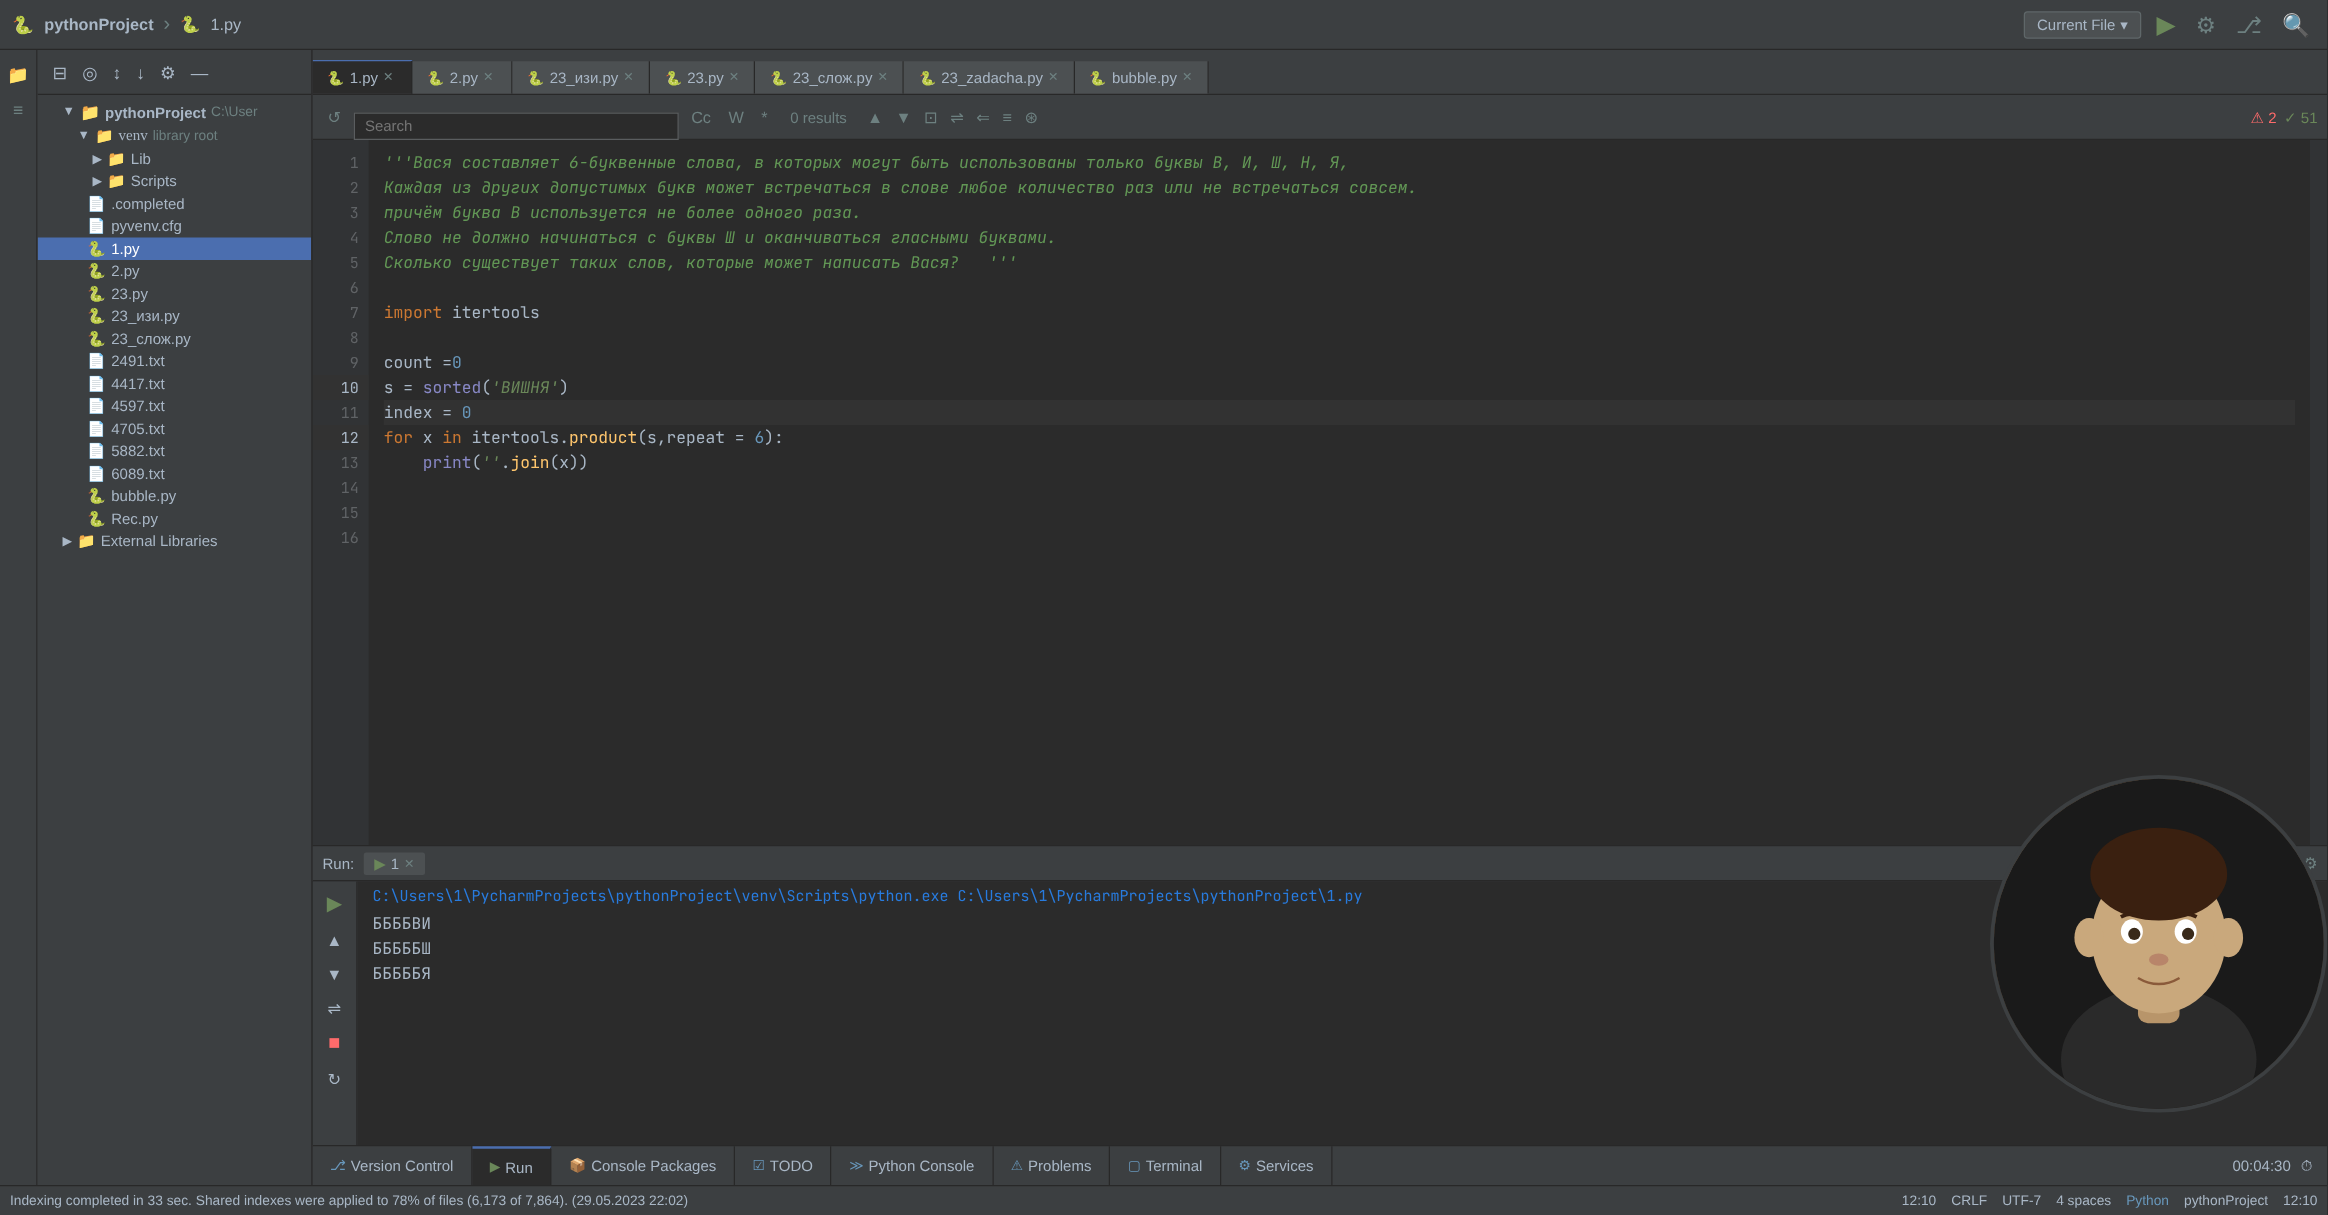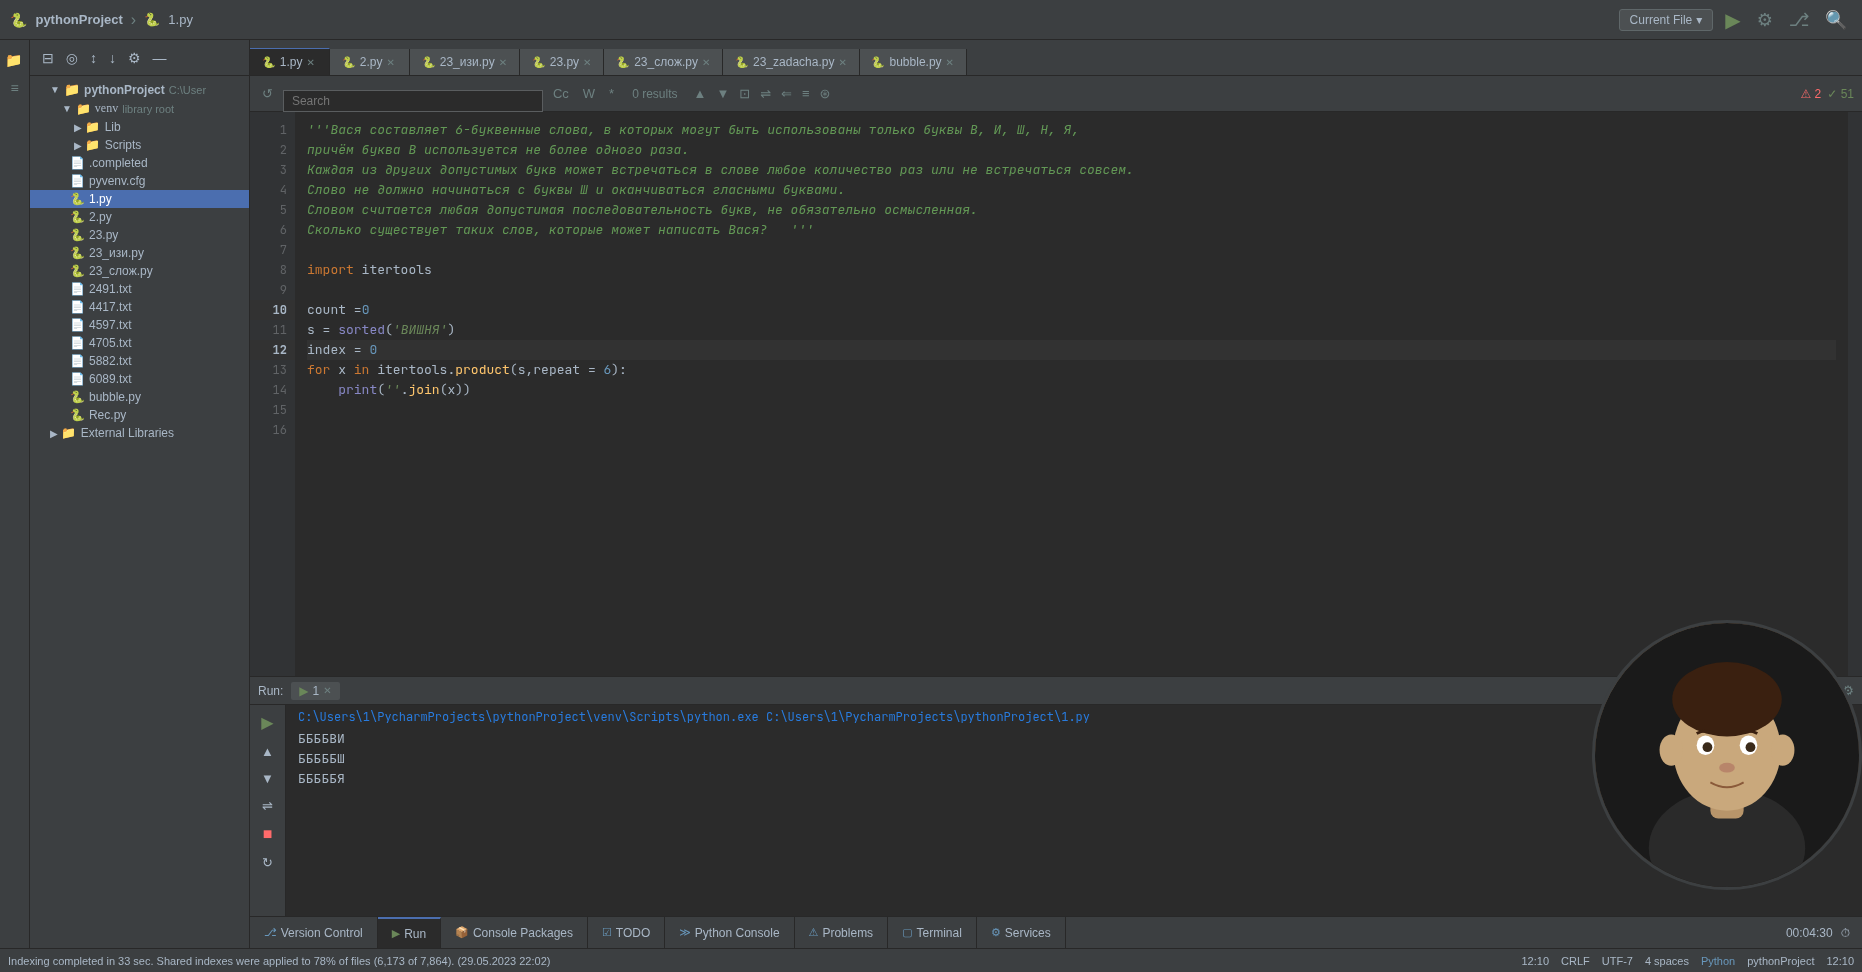--- a/index.html
+++ b/index.html
@@ -40,21 +40,21 @@
     .search-bar { height: 36px; background: #3c3f41; display: flex; align-items: center; padding: 0 8px; gap: 6px; border-bottom: 1px solid #282828; flex-shrink: 0; }
     .search-input { background: #2b2b2b; border: 1px solid #5a5d5f; color: #a9b7c6; padding: 3px 8px; font-size: 12px; width: 260px; outline: none; margin-top: 14px; }
     .search-btn { color: #6d8080; cursor: pointer; font-size: 13px; padding: 2px 4px; }
     .search-results { color: #6d8080; font-size: 12px; padding: 0 8px; }
     .search-nav-btn { color: #6d8080; cursor: pointer; font-size: 13px; padding: 2px; }
 
     
     .code-editor { flex: 1; overflow: auto; background: #2b2b2b; display: flex; }
     .line-numbers { width: 45px; background: #313335; padding: 8px 0; text-align: right; flex-shrink: 0; }
     .line-number { color: #606366; font-size: 12px; font-family: 'JetBrains Mono', 'Consolas', monospace; padding: 0 8px 0 0; line-height: 20px; height: 20px; display: block; }
-    .line-number.current { color: #a9b7c6; background: #323232; font-weight: bold; }
+    .line-number.current { color: #a9b7c6; background: #323232; }
     .code-content { flex: 1; padding: 8px 12px; overflow: auto; }
     .code-line { font-family: 'JetBrains Mono', 'Consolas', monospace; font-size: 13px; line-height: 20px; height: 20px; white-space: pre; display: flex; align-items: center; }
     .code-line.current-line { background: #323232; }
 
     
     .c-string { color: #6a8759; font-style: italic; }
     .c-keyword { color: #cc7832; }
     .c-builtin { color: #8888c6; }
     .c-number { color: #6897bb; }
     .c-plain { color: #a9b7c6; }
@@ -335,34 +335,31 @@
         <span class="line-number">15</span>
         <span class="line-number">16</span>
       </div>
       <div class="code-content">
 
         <div class="code-line">
           <span class="c-comment">'''Вася составляет 6-буквенные слова, в которых могут быть использованы только буквы В, И, Ш, Н, Я,</span>
         </div>
 
         <div class="code-line">
+          <span class="c-comment">Каждая из других допустимых букв может встречаться в слове любое количество раз или не встречаться совсем.</span>
+        </div>
+
+        <div class="code-line">
           <span class="c-comment">причём буква В используется не более одного раза.</span>
         </div>
 
         <div class="code-line">
-          <span class="c-comment">Каждая из других допустимых букв может встречаться в слове любое количество раз или не встречаться совсем.</span>
-        </div>
-
-        <div class="code-line">
           <span class="c-comment">Слово не должно начинаться с буквы Ш и оканчиваться гласными буквами.</span>
         </div>
 
-        <div class="code-line">
-          <span class="c-comment">Словом считается любая допустимая последовательность букв, не обязательно осмысленная.</span>
-        </div>
 
         <div class="code-line">
           <span class="c-comment">Сколько существует таких слов, которые может написать Вася?   '''</span>
         </div>
 
         <div class="code-line"><span>&nbsp;</span></div>
 
         <div class="code-line">
           <span class="c-keyword">import</span><span class="c-plain"> itertools</span>
         </div>

